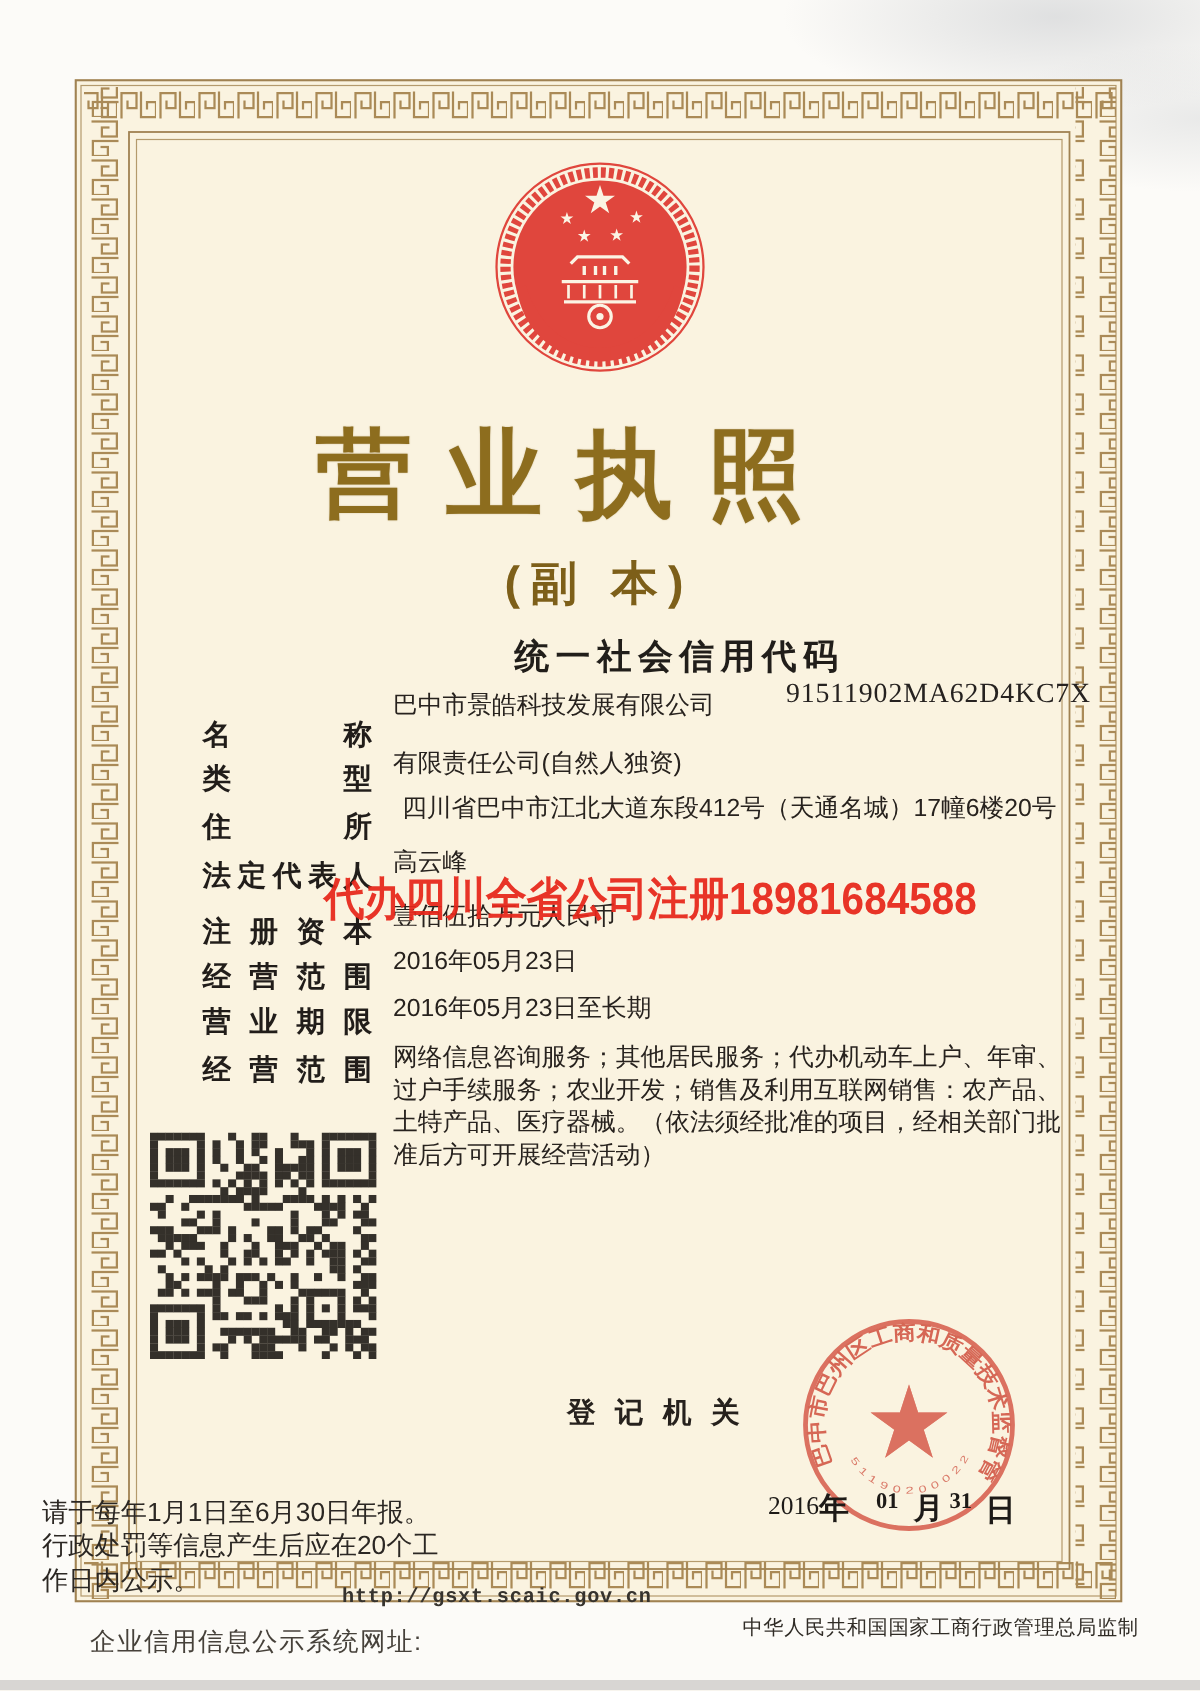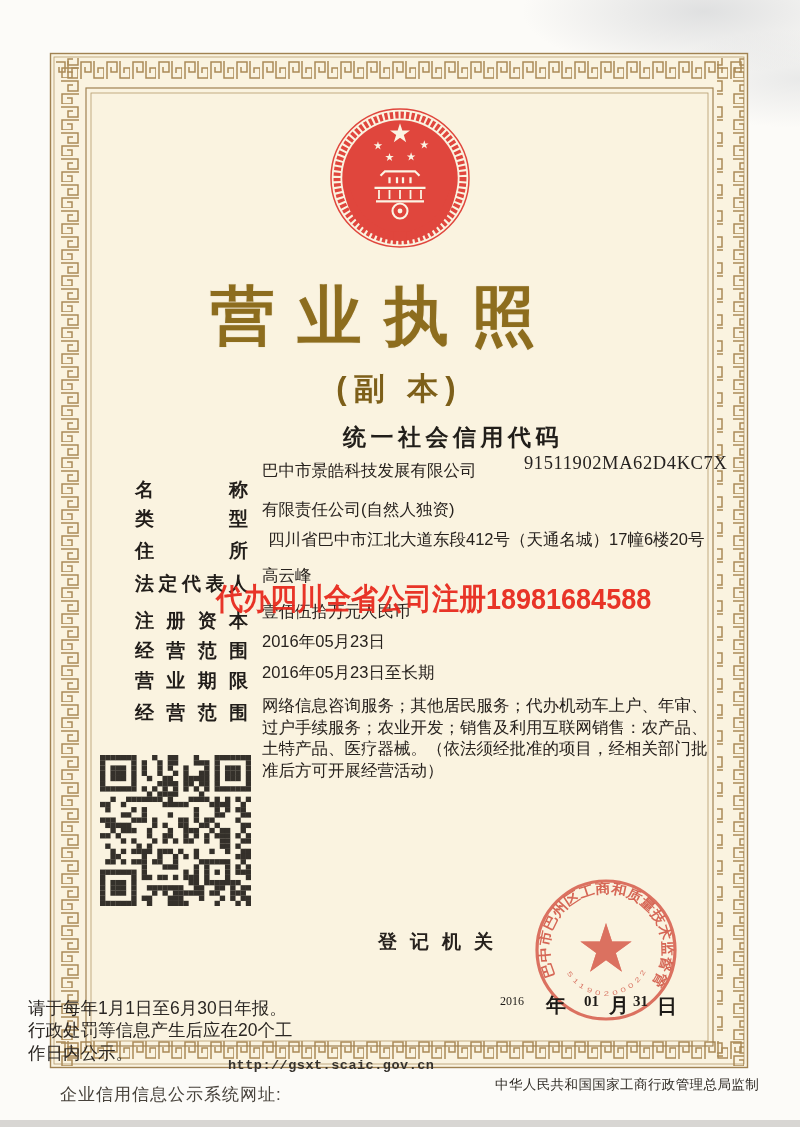--- a/index.html
+++ b/index.html
@@ -555,21 +555,21 @@
     <use href="#st2"></use>
     <path id="st2" d="M74,47 L89.9,95.8 L48.4,65.6 L99.6,65.6 L58.1,95.8 Z" fill="#dc6459" opacity=".92"></path>
     <text font-size="13.5" font-weight="bold" fill="#d6574b" font-family="Liberation Sans, sans-serif">
       <textPath href="#sealArc" startOffset="8" textLength="272" lengthAdjust="spacingAndGlyphs">巴中市巴州区工商和质量技术监督管理局</textPath>
     </text>
     <text font-size="6.5" fill="#db7066" letter-spacing="2.5" font-family="Liberation Sans, sans-serif">
       <textPath href="#sealArcBottom" startOffset="10" textLength="118" lengthAdjust="spacingAndGlyphs">5119020002276</textPath>
     </text>
   </svg>
 
-  <span class="abs d-num" style="left:500px;top:994px;font-size:12px">2016</span>
+  <span class="abs d-num" style="left:512px;top:994px;font-size:17px">2016</span>
   <span class="abs d-unit" style="left:546px;top:992px">年</span>
   <span class="abs d-num" style="left:584px;top:993px;font-size:15px;font-weight:bold">01</span>
   <span class="abs d-unit" style="left:609px;top:992px">月</span>
   <span class="abs d-num" style="left:633px;top:993px;font-size:15px;font-weight:bold">31</span>
   <span class="abs d-unit" style="left:657px;top:993px">日</span>
 
   <div class="abs notice">
     <div>请于每年1月1日至6月30日年报。</div>
     <div>行政处罚等信息产生后应在20个工</div>
     <div>作日内公示。</div>

